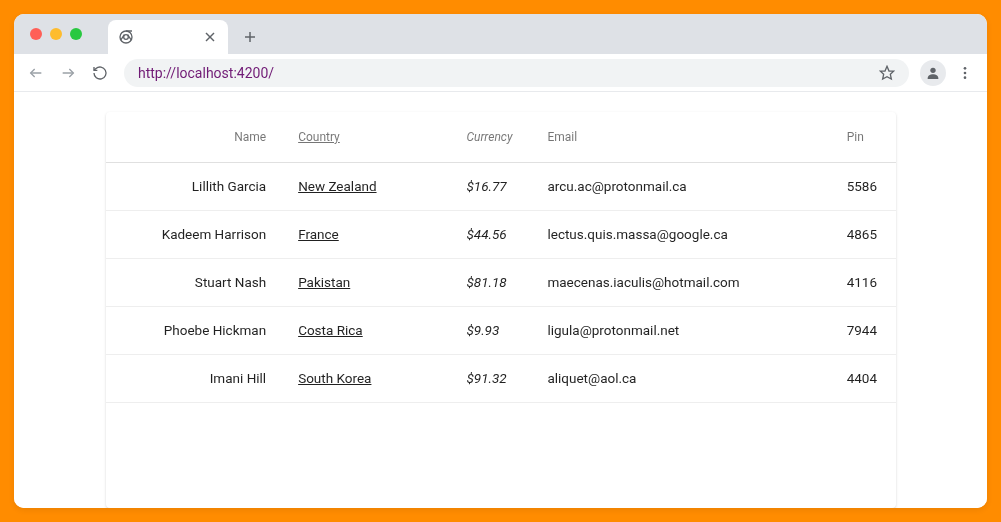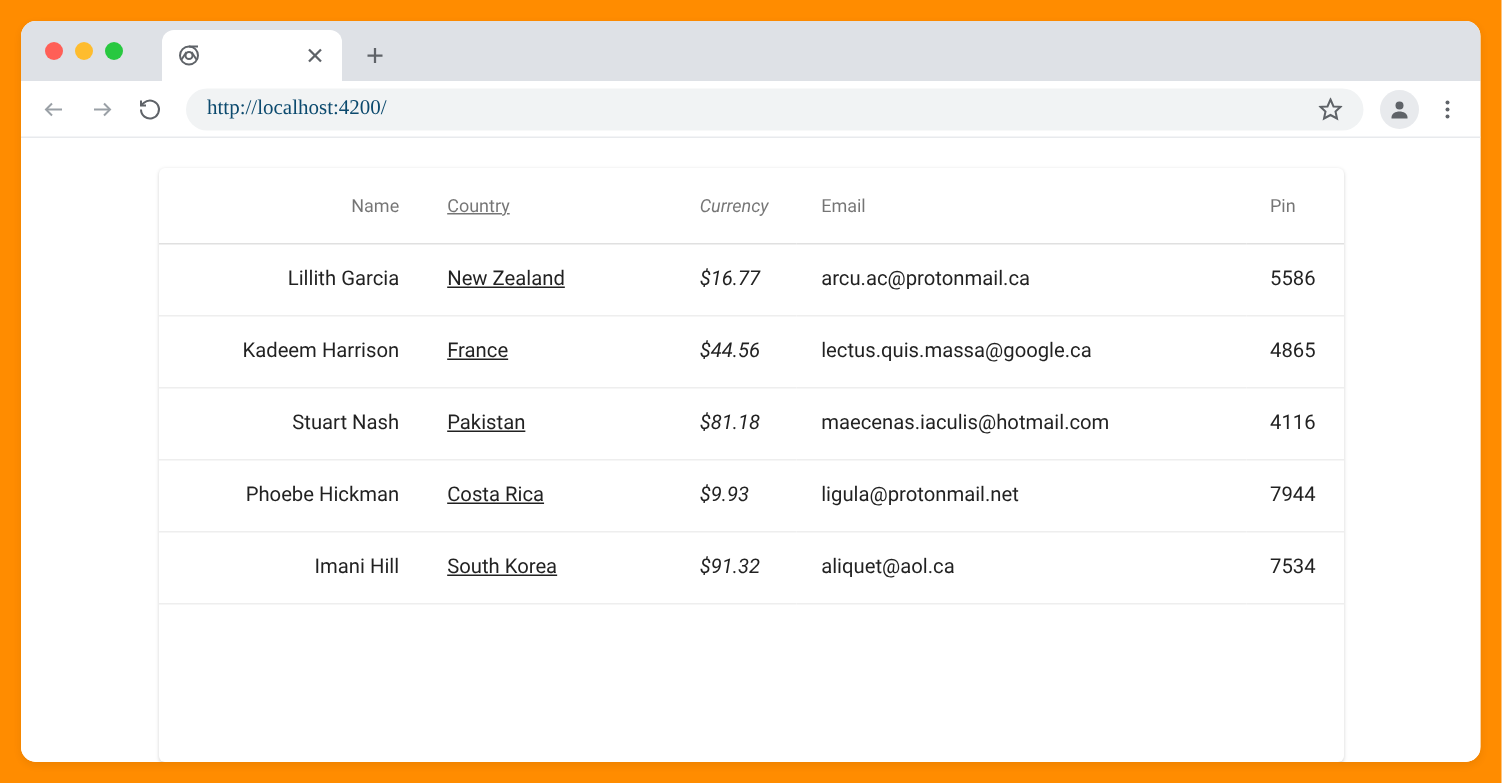--- a/index.html
+++ b/index.html
@@ -102,21 +102,21 @@
     height: 28px;
     background: #f1f3f4;
     border-radius: 14px;
     display: flex;
     align-items: center;
     padding: 0 14px;
     margin: 0 6px;
     font-size: 14px;
     color: #202124;
   }
-  .addressbar .url-text { color: #0c4a6e; font-family: Liberation Serif, serif; }
+  .addressbar .url-text { color: #701a75; }
   .addressbar .star {
     margin-left: auto;
     color: #5f6368;
     font-size: 16px;
   }
   .avatar-btn {
     width: 26px; height: 26px;
     background: #e8eaed;
     border-radius: 50%;
     display: inline-flex; align-items: center; justify-content: center;
@@ -282,19 +282,19 @@
               <td class="col-country">Costa Rica</td>
               <td class="col-currency">$9.93</td>
               <td class="col-email">ligula@protonmail.net</td>
               <td class="col-pin">7944</td>
             </tr>
             <tr>
               <td class="col-name">Imani Hill</td>
               <td class="col-country">South Korea</td>
               <td class="col-currency">$91.32</td>
               <td class="col-email">aliquet@aol.ca</td>
-              <td class="col-pin">7534</td>
+              <td class="col-pin">4404</td>
             </tr>
           </tbody>
       </table>
     </div>
   </div>
 </div>
 
 </body></html>

